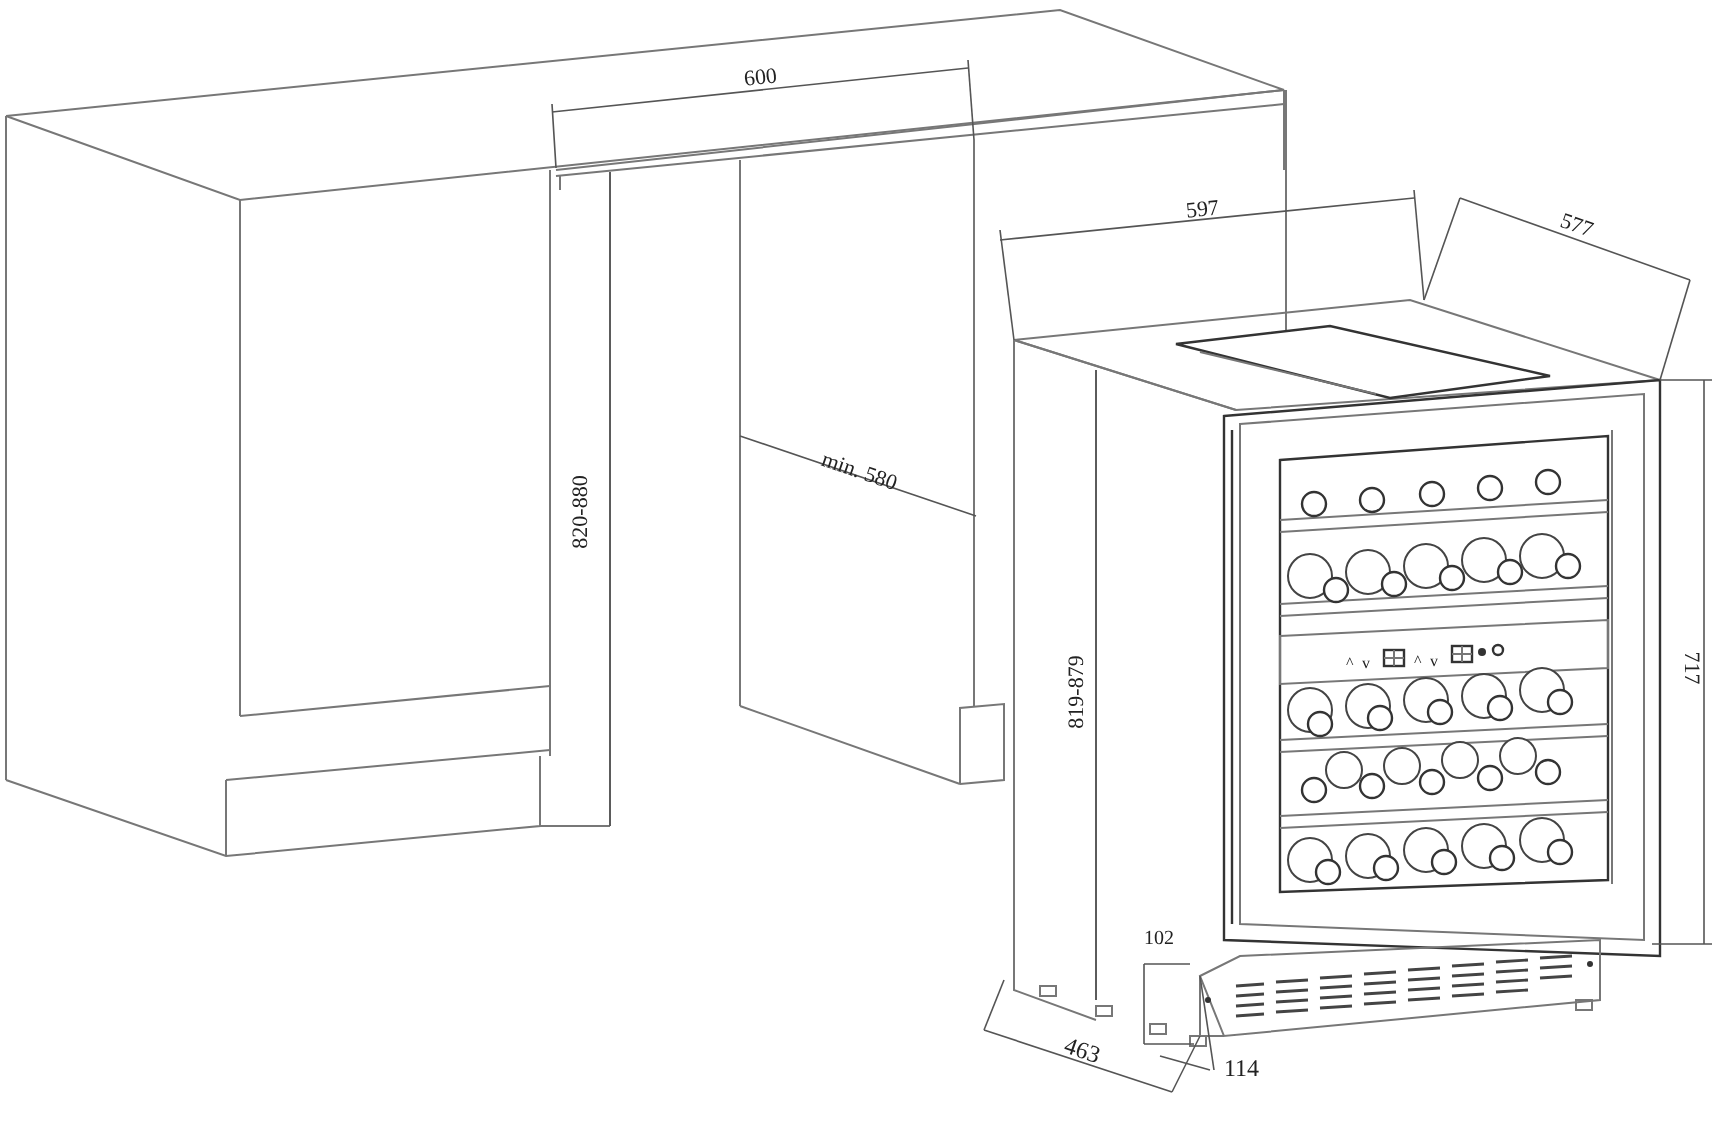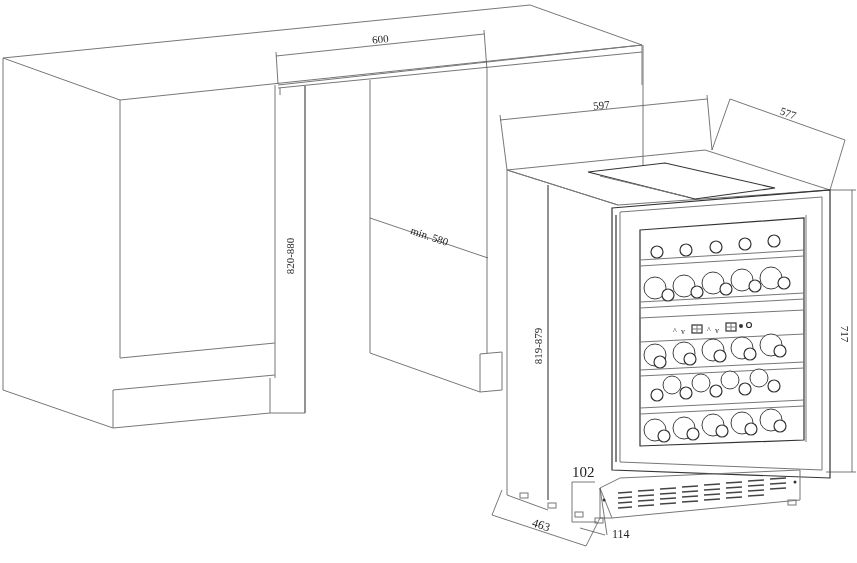--- a/index.html
+++ b/index.html
@@ -234,16 +234,16 @@
 </svg>
 
 
 <span class="lbl" style="left:372px;top:33px;transform:rotate(-6deg);">600</span>
 <span class="lbl" style="left:272px;top:250px;transform:rotate(-90deg);">820-880</span>
 <span class="lbl" style="left:410px;top:230px;transform:rotate(19deg);">min. 580</span>
 <span class="lbl" style="left:593px;top:99px;transform:rotate(-6deg);">597</span>
 <span class="lbl" style="left:780px;top:107px;transform:rotate(19deg);">577</span>
 <span class="lbl" style="left:520px;top:340px;transform:rotate(-90deg);">819-879</span>
 <span class="lbl" style="left:837px;top:328px;transform:rotate(90deg);">717</span>
-<span class="lbl" style="left:572px;top:464px;font-size:15px;">102</span>
+<span class="lbl" style="left:572px;top:464px;font-size:10px;">102</span>
 <span class="lbl" style="left:532px;top:518px;transform:rotate(19deg);font-size:12px;">463</span>
 <span class="lbl" style="left:612px;top:527px;font-size:12px;">114</span>
 </div>
 
 </body></html>

